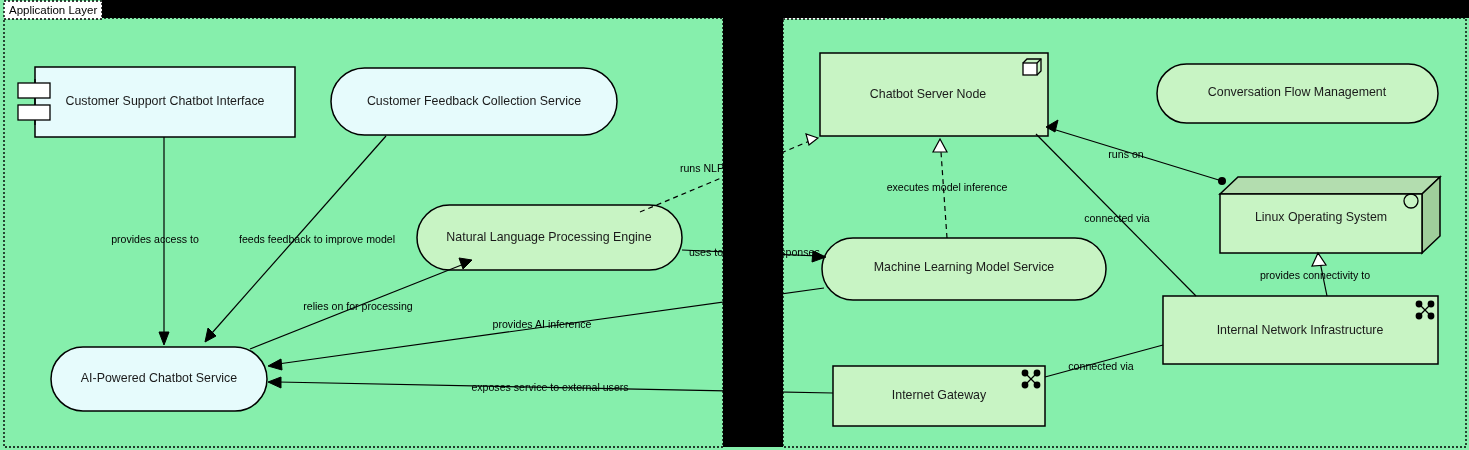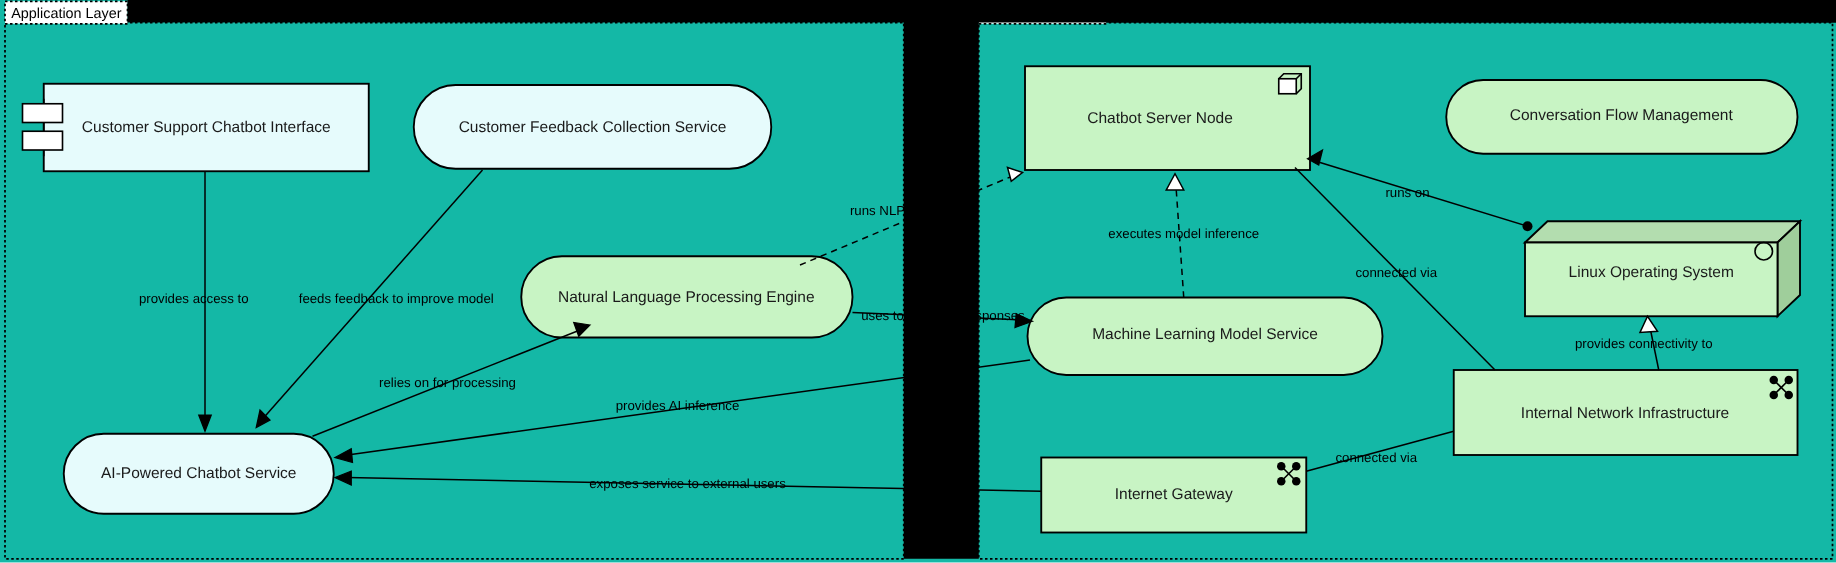--- a/index.html
+++ b/index.html
@@ -7,21 +7,21 @@
     padding: 0;
     background: #ffffff;
   }
   body {
     font-family: "Liberation Sans", sans-serif;
   }
   #canvas {
     position: relative;
     width: 1469px;
     height: 450px;
-    background: #14b8a6;
+    background: #86efac;
     overflow: hidden;
   }
   svg.diagram {
     position: absolute;
     left: 0;
     top: 0;
     width: 1469px;
     height: 450px;
   }
   .layer-border {

